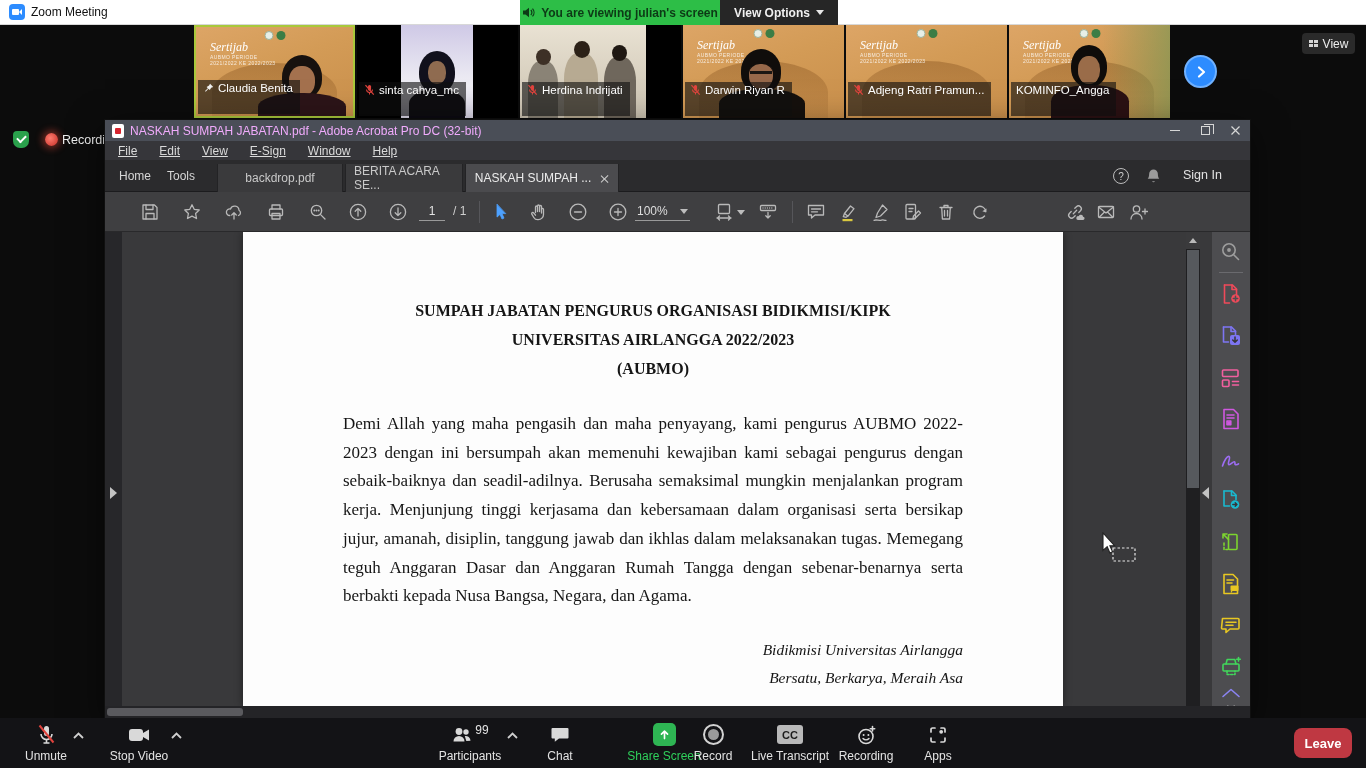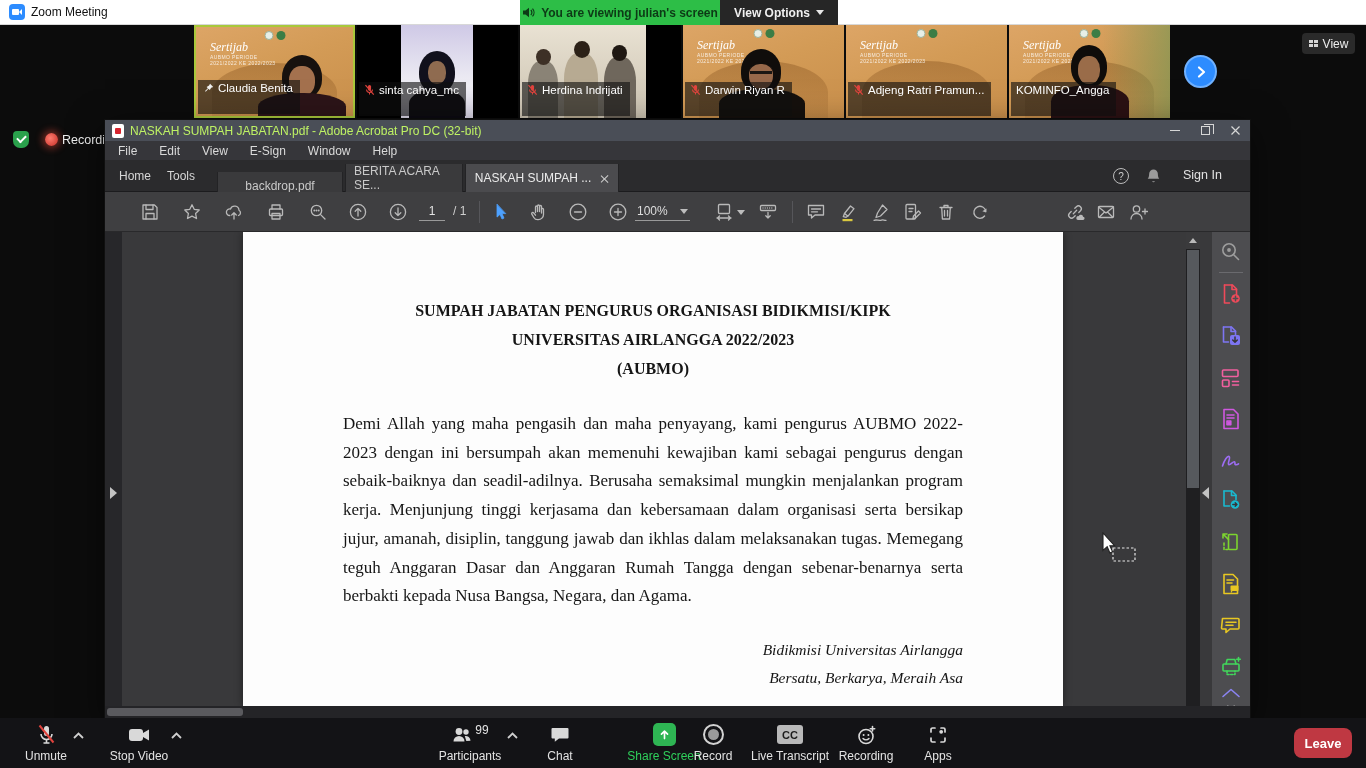--- a/index.html
+++ b/index.html
@@ -39,30 +39,30 @@
   .gridic i { width:4px; height:3px; background:#d6d6d6; display:block; }
 
   
   .shield { position:absolute; left:13px; top:131px; width:16px; height:17px; background:#2aa14c; border-radius:4px 4px 7px 7px; }
   .shield::after { content:""; position:absolute; left:4px; top:4px; width:7px; height:4px; border-left:2px solid #fff; border-bottom:2px solid #fff; transform:rotate(-45deg); }
   .recdot { position:absolute; left:45px; top:133px; width:13px; height:13px; border-radius:50%; background:radial-gradient(circle at 40% 40%, #ff7b6e, #c62f27); box-shadow:0 0 7px 3px rgba(225,70,55,.45); }
   .reclabel { position:absolute; left:62px; top:133px; font-size:12.5px; color:#ececec; }
 
   
   .acw { position:absolute; left:105px; top:120px; width:1145px; height:598px; background:#323234; box-shadow:0 0 0 1px #101010, 0 10px 34px rgba(0,0,0,.55); }
-  .actitle { height:21px; background:#4a4e57; display:flex; align-items:center; padding-left:7px; gap:6px; font-size:12px; color:#bef264; position:relative; }
+  .actitle { height:21px; background:#4a4e57; display:flex; align-items:center; padding-left:7px; gap:6px; font-size:12px; color:#f0abfc; position:relative; }
   .pdfic { width:12px; height:14px; background:#fff; border-radius:2px; position:relative; flex:none; }
   .pdfic::after { content:""; position:absolute; left:3px; top:4px; width:6px; height:6px; background:#d6252f; border-radius:1px; }
   .winbtns { position:absolute; right:0; top:0; height:21px; display:flex; }
   .winbtn { width:30px; height:21px; display:flex; align-items:center; justify-content:center; }
   .minglyph { width:10px; height:1px; background:#d6d6d6; }
   .restglyph { width:9px; height:9px; border:1px solid #d6d6d6; position:relative; }
   .restglyph::after { content:""; position:absolute; left:2px; top:-3px; width:9px; height:9px; border:1px solid #d6d6d6; border-left:none; border-bottom:none; }
   .acmenu { height:19px; background:#36363a; display:flex; align-items:center; font-size:12px; color:#dadada; padding-left:2px; }
-  .acmenu span { padding:0 11px; }
+  .acmenu span { padding:0 11px;text-decoration:underline; }
   .actabs { height:32px; background:#2b2b2d; position:relative; border-bottom:1px solid #1c1c1e; font-size:12px; }
   .navtab { position:absolute; top:0; height:32px; display:flex; align-items:center; color:#d6d6d6; }
   .doctab { position:absolute; top:4px; height:28px; background:#3a3a3c; color:#c9c9c9; display:flex; align-items:center; justify-content:center; border-left:1px solid #232325; border-right:1px solid #232325; padding:0 8px; }
   .doctab.activetab { background:#4b4b4e; color:#ececec; }
   .tabx { margin-left:9px; position:relative; width:9px; height:9px; flex:none; }
   .tabx::before,.tabx::after { content:""; position:absolute; left:4px; top:0; width:1.4px; height:10px; background:#cfcfcf; }
   .tabx::before { transform:rotate(45deg);} .tabx::after { transform:rotate(-45deg);}
   .helpcirc { position:absolute; left:1008px; top:8px; width:16px; height:16px; border:1.3px solid #bcbcbc; border-radius:50%; color:#cfcfcf; font-size:10px; display:flex; align-items:center; justify-content:center; }
   .signin { position:absolute; left:1078px; top:8px; font-size:12.5px; color:#e2e2e2; }
   .actools { height:40px; background:#3f3f41; position:relative; border-bottom:1px solid #29292b; }
@@ -289,21 +289,21 @@
       <span>Edit</span>
       <span>View</span>
       <span>E-Sign</span>
       <span>Window</span>
       <span>Help</span>
     </div>
 
     <div class="actabs">
       <div class="navtab" style="left:14px;">Home</div>
       <div class="navtab" style="left:62px;">Tools</div>
-      <div class="doctab" style="left:112px;width:126px;margin-top:8px;">
+      <div class="doctab" style="left:112px;width:126px;">
           <span>backdrop.pdf</span>
         </div>
       <div class="doctab" style="left:240px;width:118px;">
           <span>BERITA ACARA SE...</span>
         </div>
       <div class="doctab activetab" style="left:360px;width:154px;">
         <span>NASKAH SUMPAH ...</span>
         <i class="tabx"></i>
       </div>
       <div class="helpcirc">

